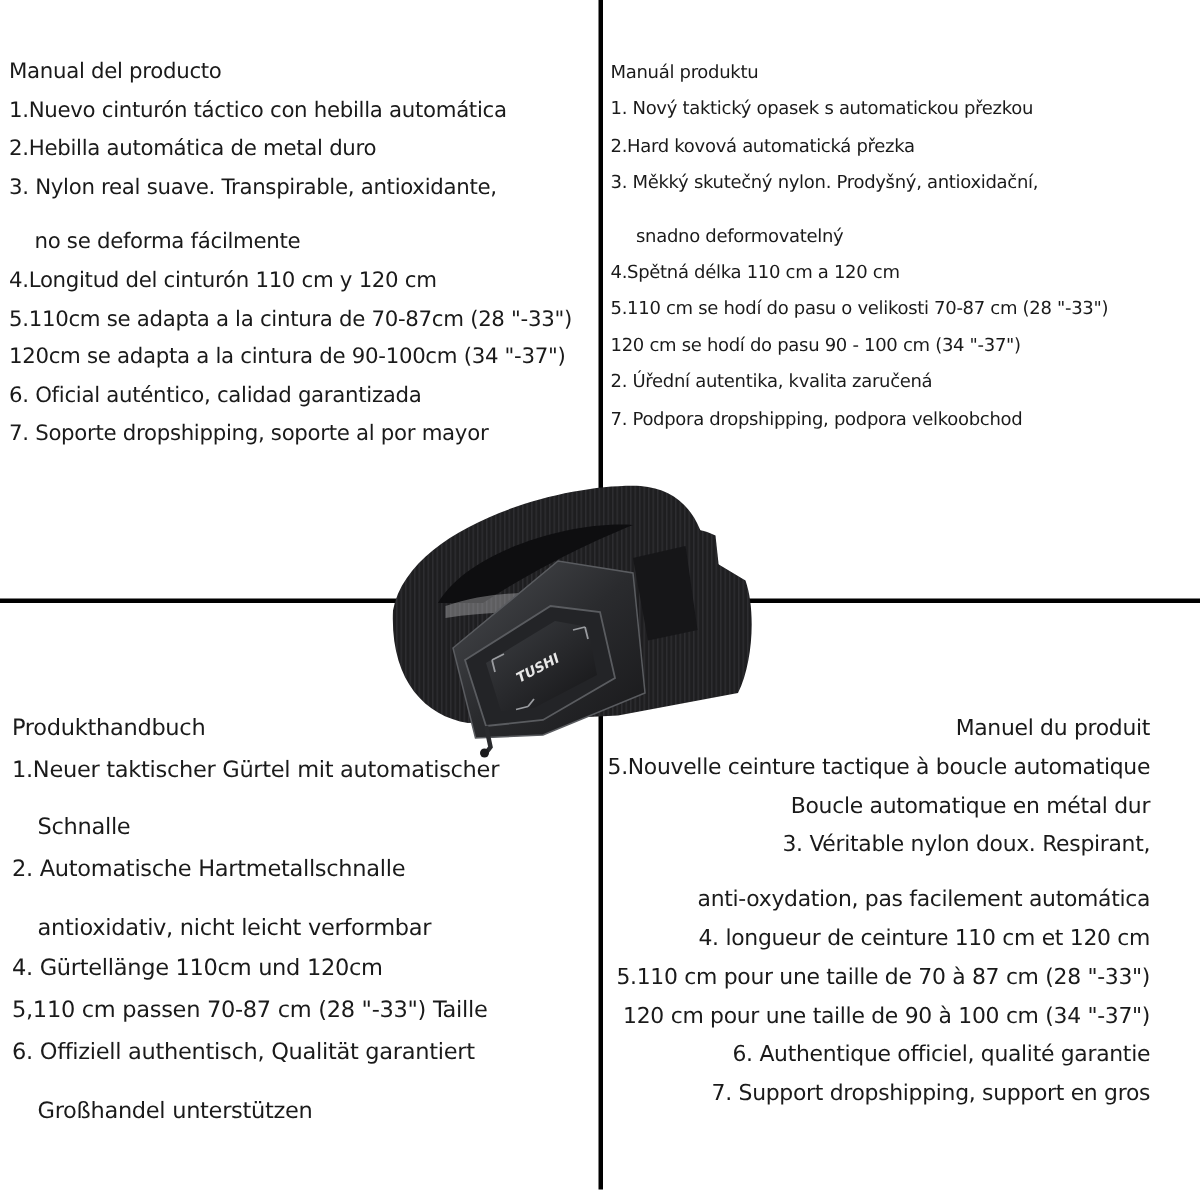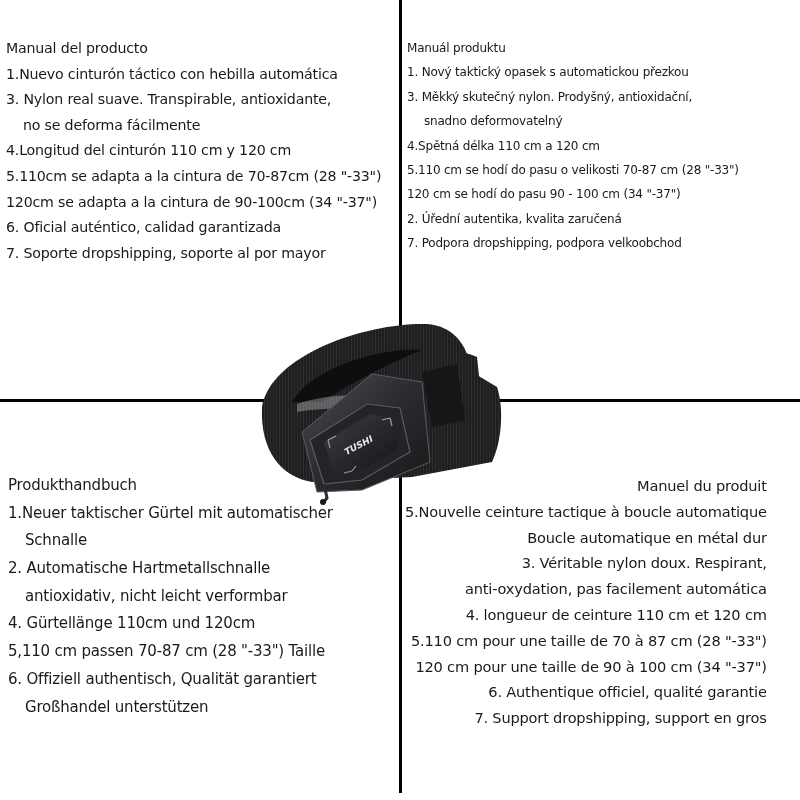--- a/index.html
+++ b/index.html
@@ -2,51 +2,53 @@
 <html><head>
 <meta charset="utf-8">
 <style>
   html, body { margin: 0; padding: 0; background: #ffffff; }
   body { width: 800px; height: 800px; position: relative; overflow: hidden;
          font-family: "DejaVu Sans", "Liberation Sans", sans-serif; color: #1a1a1a; }
   .vline { position: absolute; left: 399px; top: 0; width: 3px; height: 793px; background: #000; }
   .hline { position: absolute; left: 0; top: 399px; width: 800px; height: 3px; background: #000; }
   .panel { position: absolute; font-size: 14.2px; letter-spacing: -0.2px; }
   .panel .line { height: 25.6px; line-height: 25.6px; white-space: nowrap; }
-  .panel .indent { padding-left: 17px; }
+  .panel .indent { padding-left: 17px; margin-top: 11px; }
   #p-es { left: 6px; top: 36px; }
   #p-cz { left: 407px; top: 36px; font-size: 12px; }
   #p-cz .line { height: 24.4px; line-height: 24.4px; }
   #p-de { left: 8px; top: 472px; font-size: 15px; }
   #p-de .line { height: 27.7px; line-height: 27.7px; }
   #p-fr { left: 405px; top: 473px; font-size: 14.6px; }
   #p-fr .line { height: 25.8px; line-height: 25.8px; text-align: right; }
   .belt { position: absolute; left: 252px; top: 312px; width: 255px; height: 200px; }
 </style>
 </head>
 <body>
 
 <div class="vline"></div>
 <div class="hline"></div>
 
 <div class="panel" id="p-es">
   <div class="line">Manual del producto</div>
   <div class="line">1.Nuevo cinturón táctico con hebilla automática</div>
+  <div class="line">2.Hebilla automática de metal duro</div>
   <div class="line">3. Nylon real suave. Transpirable, antioxidante,</div>
   <div class="line indent">no se deforma fácilmente</div>
   <div class="line">4.Longitud del cinturón 110 cm y 120 cm</div>
   <div class="line">5.110cm se adapta a la cintura de 70-87cm (28 "-33")</div>
   <div class="line">120cm se adapta a la cintura de 90-100cm (34 "-37")</div>
   <div class="line">6. Oficial auténtico, calidad garantizada</div>
   <div class="line">7. Soporte dropshipping, soporte al por mayor</div>
 </div>
 
 <div class="panel" id="p-cz">
   <div class="line">Manuál produktu</div>
   <div class="line">1. Nový taktický opasek s automatickou přezkou</div>
+  <div class="line">2.Hard kovová automatická přezka</div>
   <div class="line">3. Měkký skutečný nylon. Prodyšný, antioxidační,</div>
   <div class="line indent">snadno deformovatelný</div>
   <div class="line">4.Spětná délka 110 cm a 120 cm</div>
   <div class="line">5.110 cm se hodí do pasu o velikosti 70-87 cm (28 "-33")</div>
   <div class="line">120 cm se hodí do pasu 90 - 100 cm (34 "-37")</div>
   <div class="line">2. Úřední autentika, kvalita zaručená</div>
   <div class="line">7. Podpora dropshipping, podpora velkoobchod</div>
 </div>
 
 <div class="panel" id="p-de">

